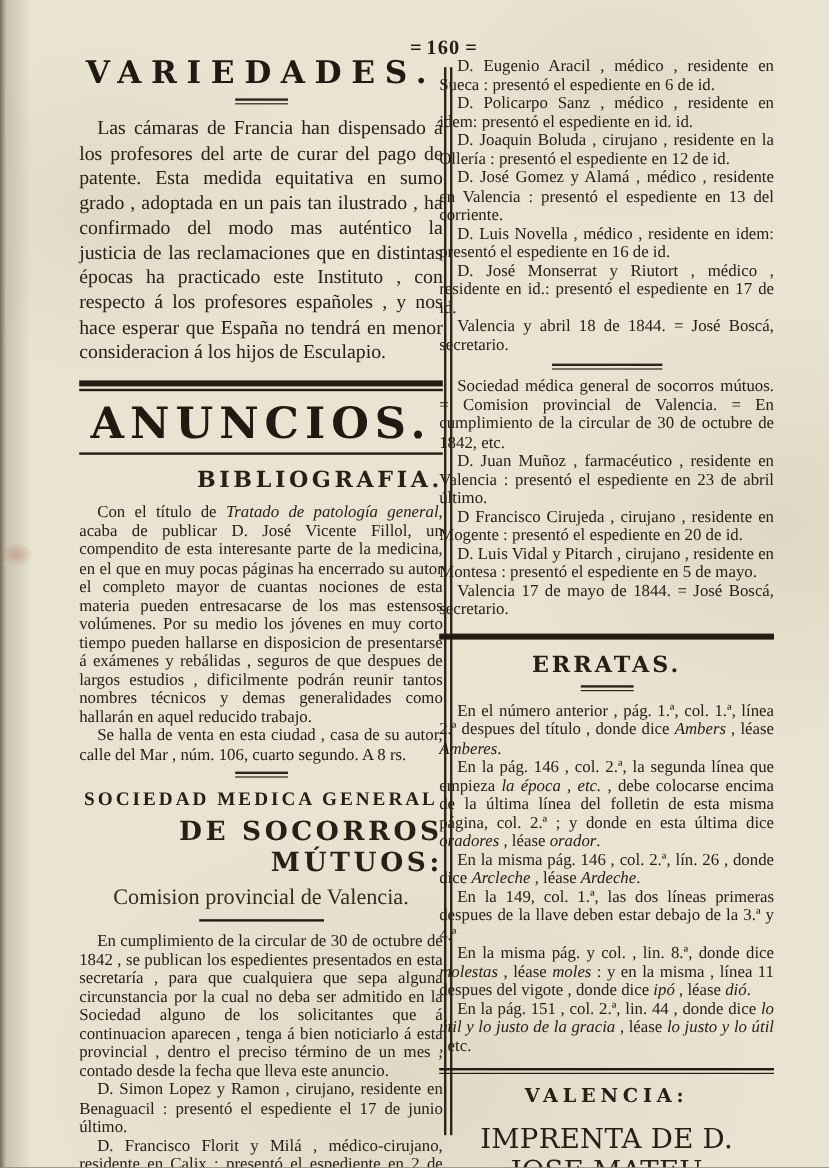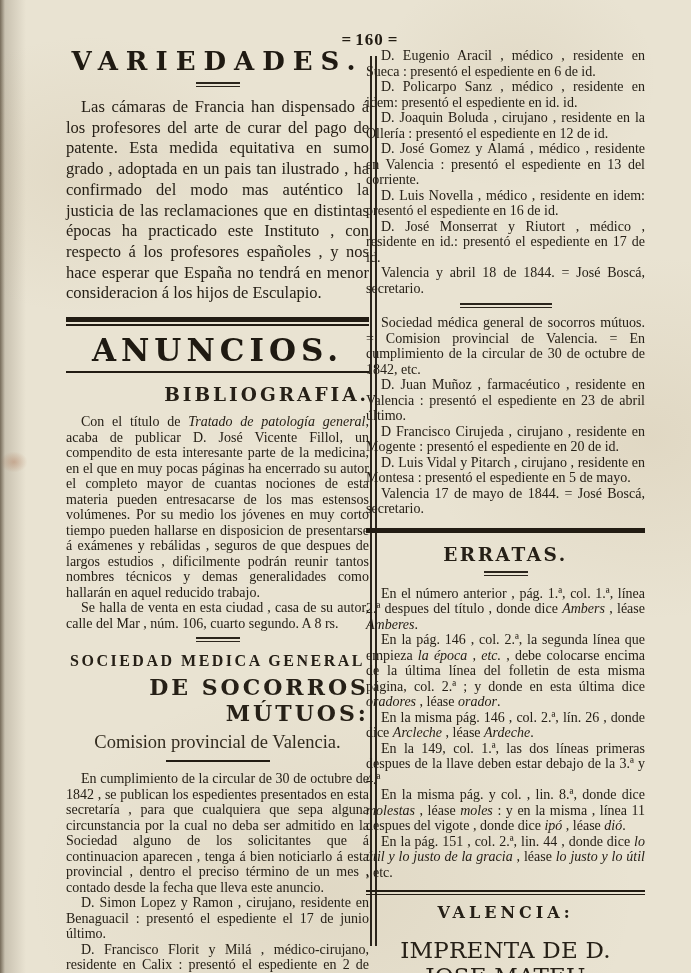--- a/index.html
+++ b/index.html
@@ -33,21 +33,21 @@
   .col-left  { position:absolute; left:66px;  top:44px; width:303px; }
   .col-right { position:absolute; left:366px; top:48px; width:279px; }
 
   p { margin:0; text-indent:15px; }
   .body-sm { font-size:14px; line-height:15.5px; text-align:justify; }
   .lead { font-size:16.5px; line-height:20.7px; text-align:justify; }
   .it { font-style:italic; }
 
   .h-variedades { font-family:"DejaVu Serif",serif; font-weight:bold; font-size:26px;
     letter-spacing:8px; text-align:center; margin:2px 0 0 0; color:#1f1a12; }
-  .h-anuncios { font-family:"DejaVu Serif",serif; font-weight:bold; font-size:31px;
+  .h-anuncios { font-family:"DejaVu Serif",serif; font-weight:bold; font-size:36px;
     letter-spacing:5px; text-align:center; margin:6px 0 3px 0; color:#1f1a12; }
   .h-biblio { font-family:"DejaVu Serif",serif; font-weight:bold; font-size:18.5px;
     letter-spacing:3px; text-align:right; margin:11px 0 9px 0; }
   .h-soc1 { font-weight:bold; font-size:16px; letter-spacing:2.5px; text-align:center; margin:9px 0 1px 0; }
   .h-soc2 { font-family:"DejaVu Serif",serif; font-weight:bold; font-size:22px;
     letter-spacing:3px; text-align:right; margin:4px 0 1px 0; }
   .h-soc3 { font-size:18.5px; text-align:center; margin:6px 0 2px 0; color:#332c1f; }
   .h-erratas { font-family:"DejaVu Serif",serif; font-weight:bold; font-size:18.5px;
     letter-spacing:2.5px; text-align:center; margin:11px 0 4px 0; }
 

